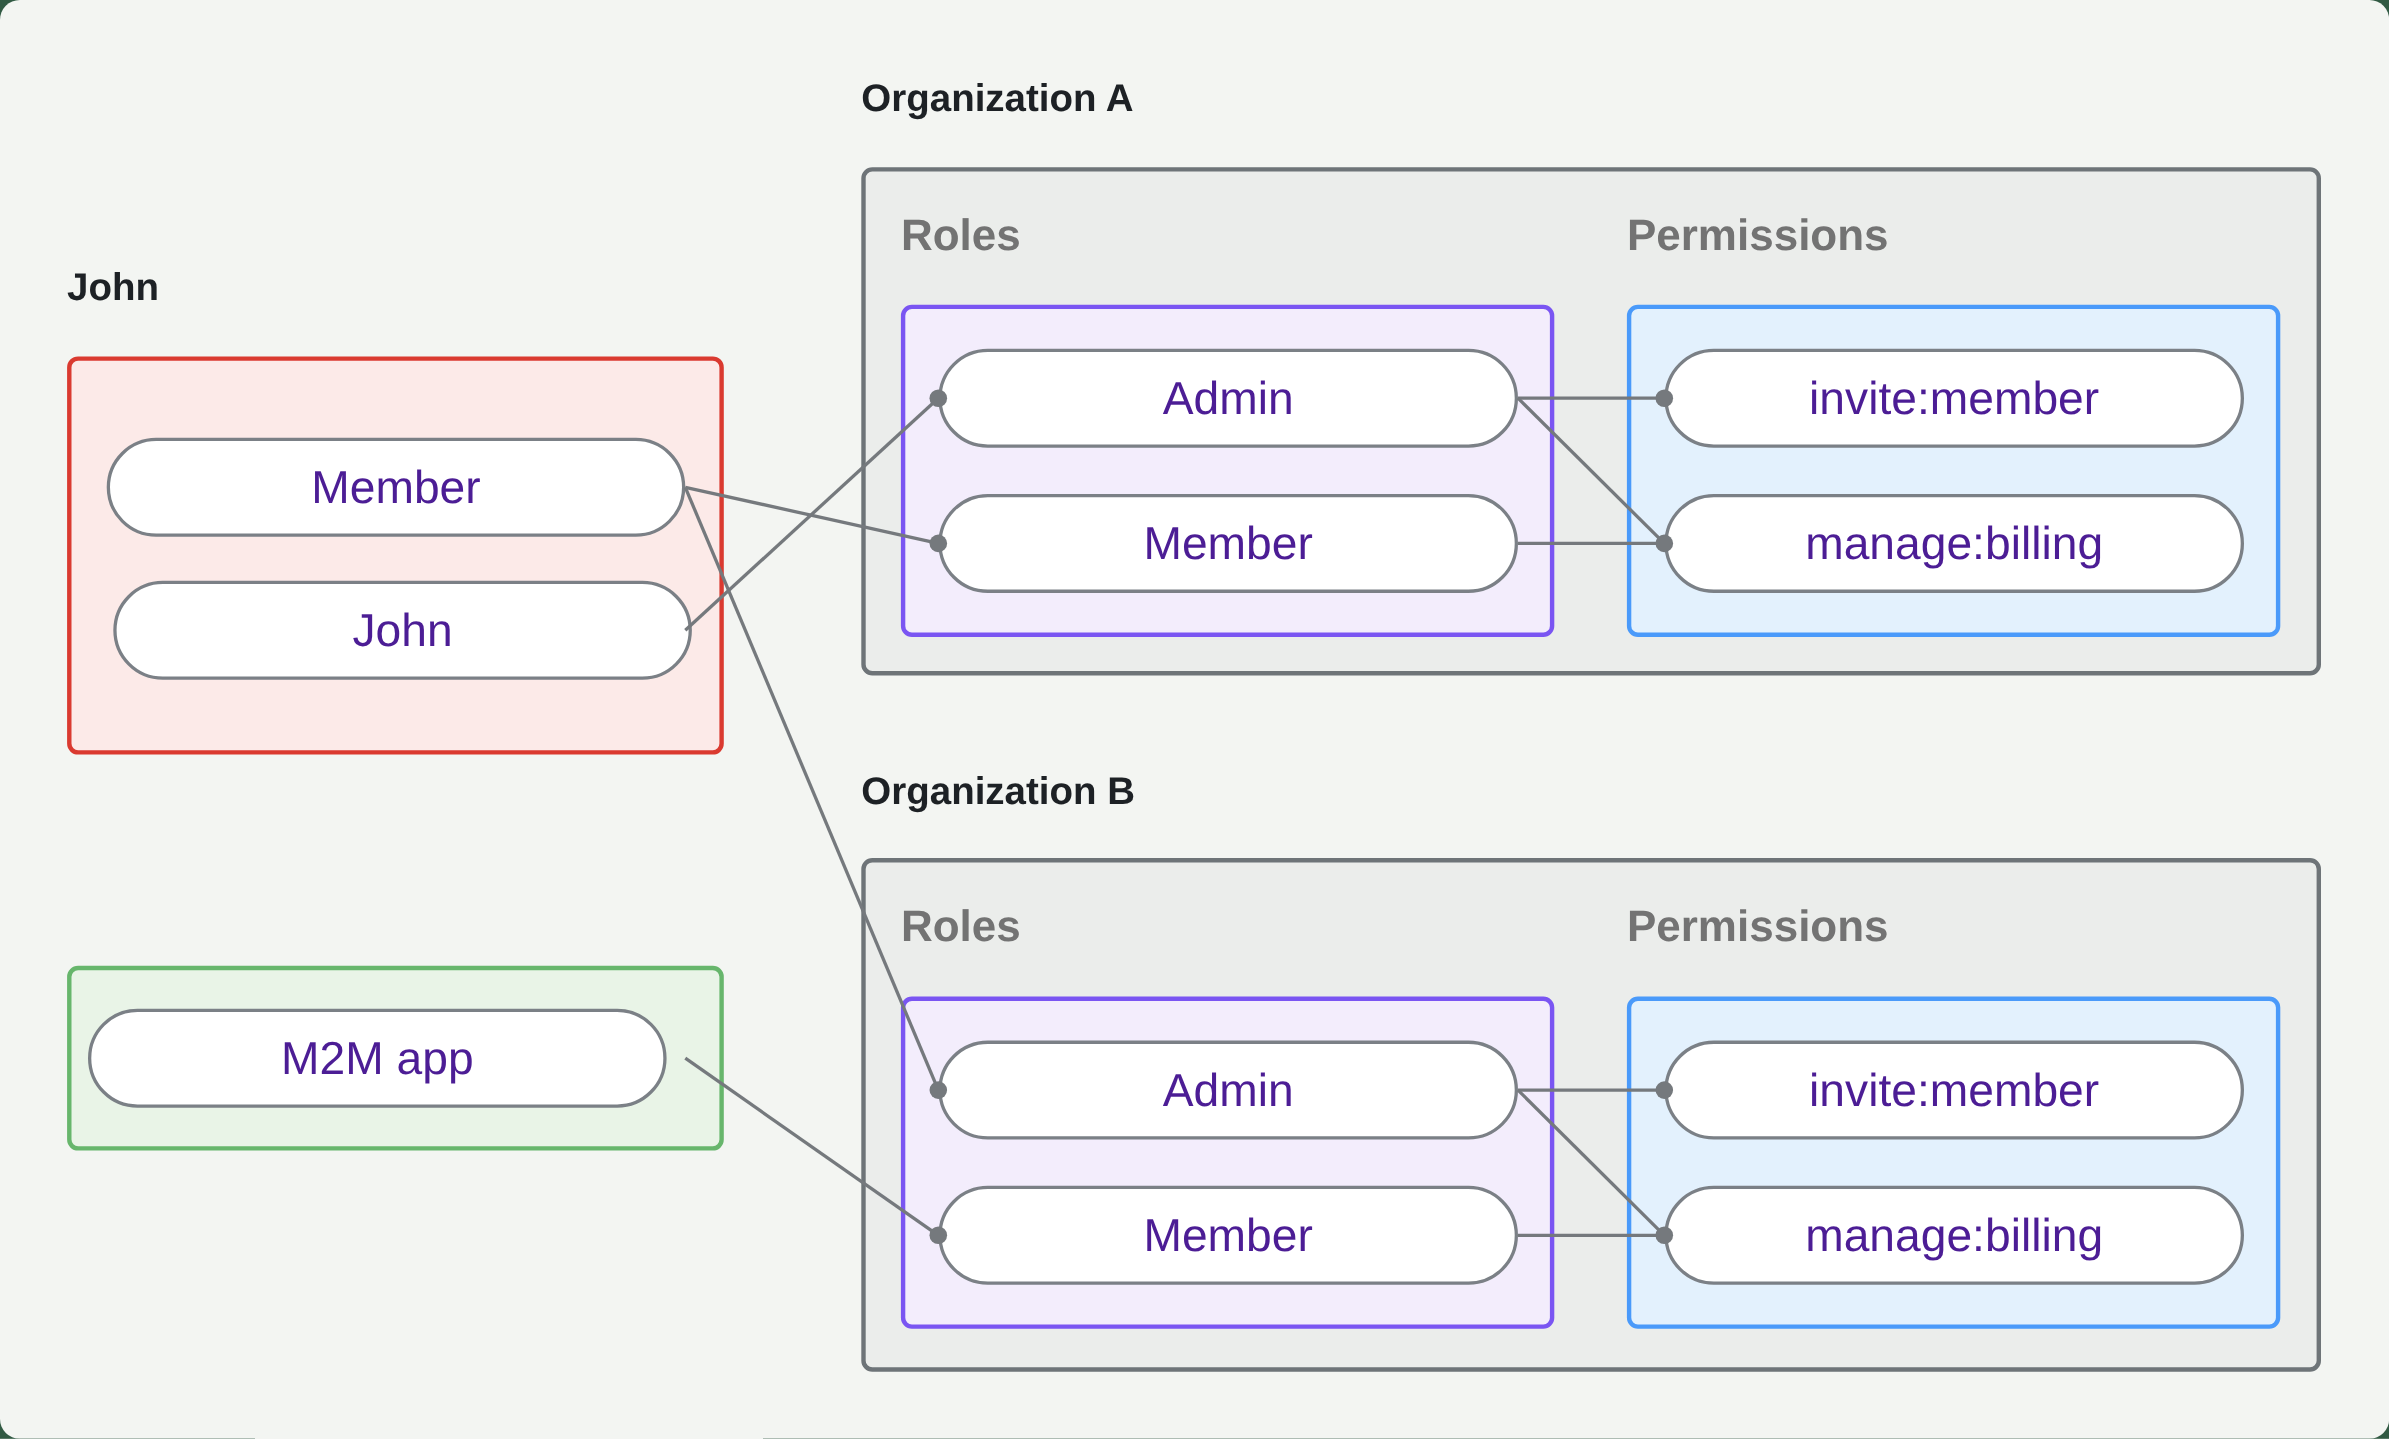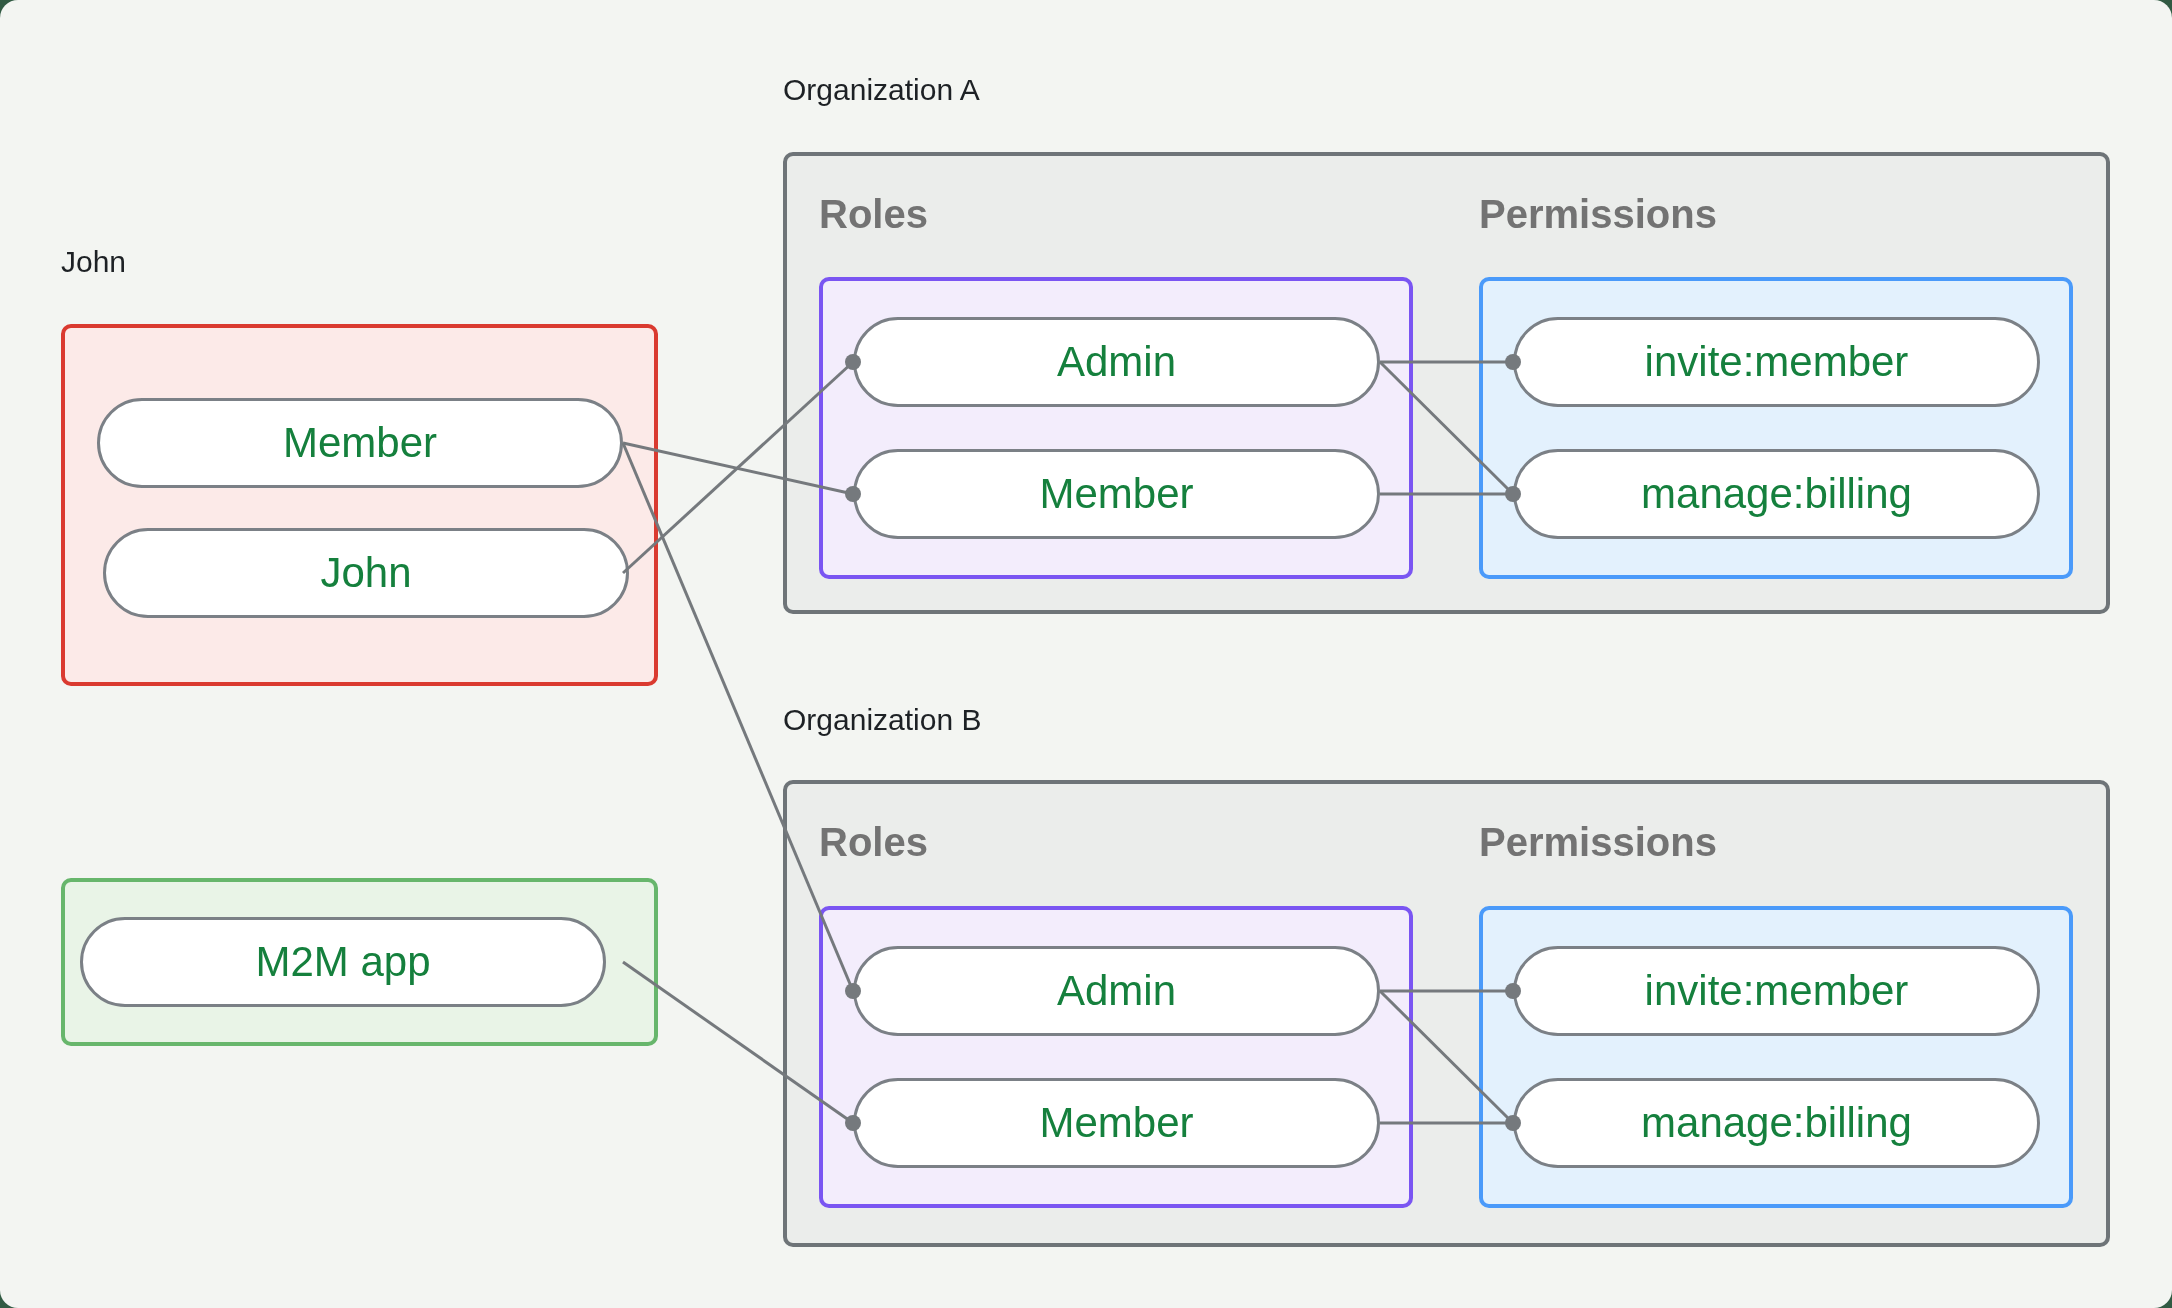--- a/index.html
+++ b/index.html
@@ -7,38 +7,38 @@
     background:#315a43;
     font-family:"Liberation Sans", sans-serif;
     width:2172px;height:1308px;overflow:hidden;
   }
   .canvas{
     position:relative;width:2172px;height:1308px;
     background:#f3f5f2;border-radius:18px;overflow:hidden;
     color:#1d2125;
   }
   .section-title{
-    position:absolute;font-size:30px;line-height:48px;font-weight:400;
+    position:absolute;font-size:35px;line-height:48px;font-weight:700;
     color:#1d2125;white-space:nowrap;z-index:2;
   }
   .group-label{
     position:absolute;font-size:40px;line-height:48px;font-weight:600;
     color:#737373;white-space:nowrap;z-index:2;
   }
   .box{position:absolute;border-radius:10px;box-sizing:border-box;z-index:1;}
   .org-box{background:#ebedeb;border:4px solid #6e7478;}
   .users-box{background:#fceae8;border:4px solid #da3a30;}
   .m2m-box{background:#e9f4e7;border:4px solid #67b66c;}
   .roles-box{background:#f3edfc;border:4px solid #7a55f2;}
   .perms-box{background:#e3f1fd;border:4px solid #4a9afa;}
   .pill{
     position:absolute;height:90px;border-radius:45px;box-sizing:border-box;
     background:#ffffff;border:3px solid #7b8086;
     display:flex;align-items:center;justify-content:center;
-    font-size:42px;font-weight:400;color:#15803d;z-index:2;white-space:nowrap;
+    font-size:42px;font-weight:400;color:#4c1d95;z-index:2;white-space:nowrap;
   }
   svg.wires{position:absolute;left:0;top:0;z-index:3;pointer-events:none;}
   svg.wires line{stroke:#75797d;stroke-width:3;}
   svg.wires circle{fill:#75797d;}
 </style>
 </head>
 <body>
 
 <div class="canvas">
 

